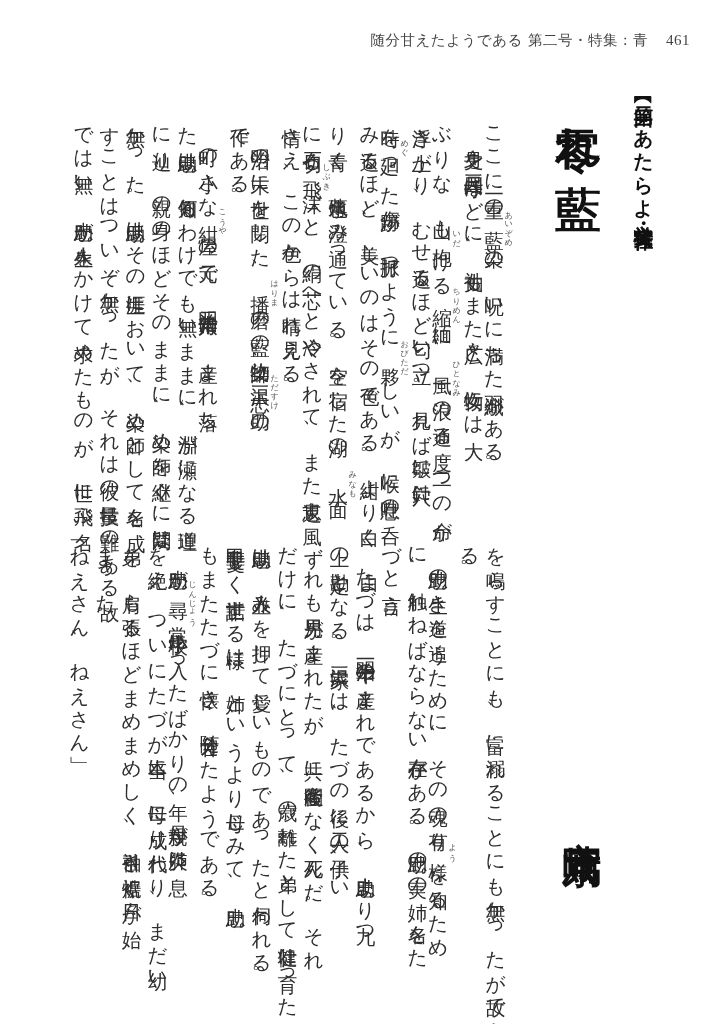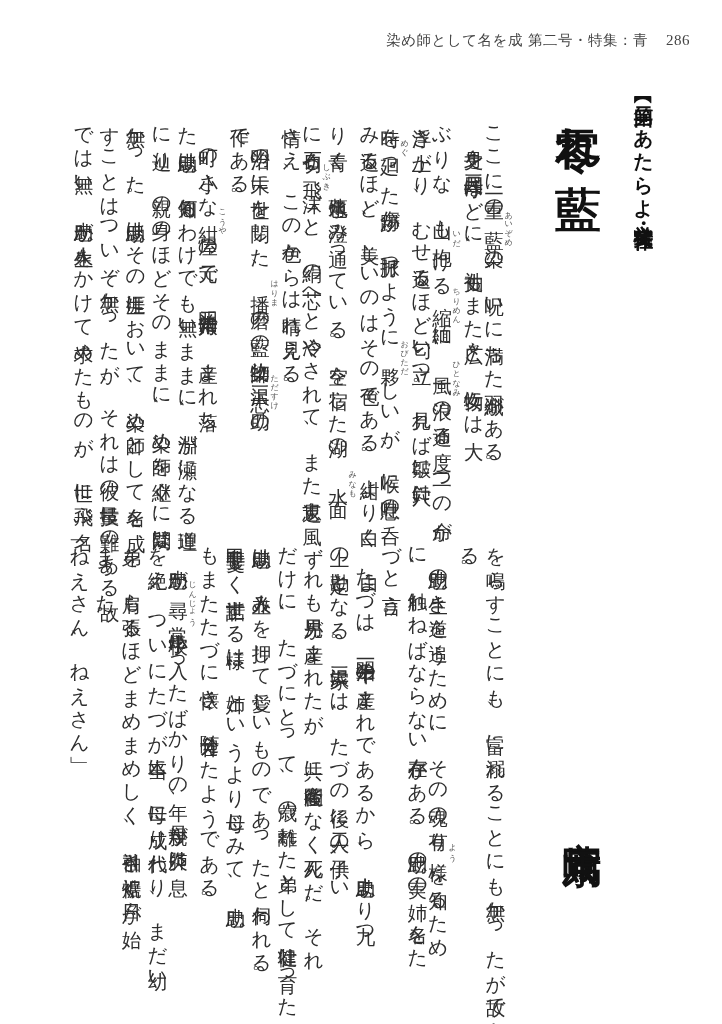--- a/index.html
+++ b/index.html
@@ -16,21 +16,21 @@
     .author { position: absolute; left: 556px; top: 812px; writing-mode: vertical-rl;
               font-size: 38px; color: #111; letter-spacing: 3px; white-space: nowrap; font-weight: bold; }
     .col { position: absolute; writing-mode: vertical-rl; font-size: 19.6px; line-height: 26px;
            width: 26px; white-space: nowrap; letter-spacing: 1.2px; color: #2e2e2e; }
     .col ruby rt { font-size: 8px; color: #555; letter-spacing: 0; }
   </style>
 </head>
 <body>
 
 <div class="header">
-  <span>染め師として名を成 第二号・特集：青</span><span class="page-num">286</span>
+  <span>随分甘えたようである 第二号・特集：青</span><span class="page-num">461</span>
 </div>
 
 <div class="award">【第二回　あたらよ文学賞・佳作】</div>
 <div class="title">零れ藍</div>
 <div class="author">守崎京馬</div>
 
 <div id="upper-block">
     <div class="col" style="left: 486px; top: 113px;"><span>ここに一重の</span><ruby><span>藍染</span><rt>あいぞめ</rt></ruby><span>の、呪いに満ちた羽織がある。</span></div>
     <div class="col" style="left: 460px; top: 113px;"><span>　身丈を三尺四寸ほどに、袖丈もまた広々と、女物には大</span></div>
     <div class="col" style="left: 434px; top: 113px;"><span>ぶりな、山も</span><ruby><span>抱</span><rt>いだ</rt></ruby><span>ける</span><ruby><span>縮緬</span><rt>ちりめん</rt></ruby><span>に、</span><ruby><span>風一浪</span><rt>ひとなみ</rt></ruby><span>の通る度、二つの命が</span></div>

